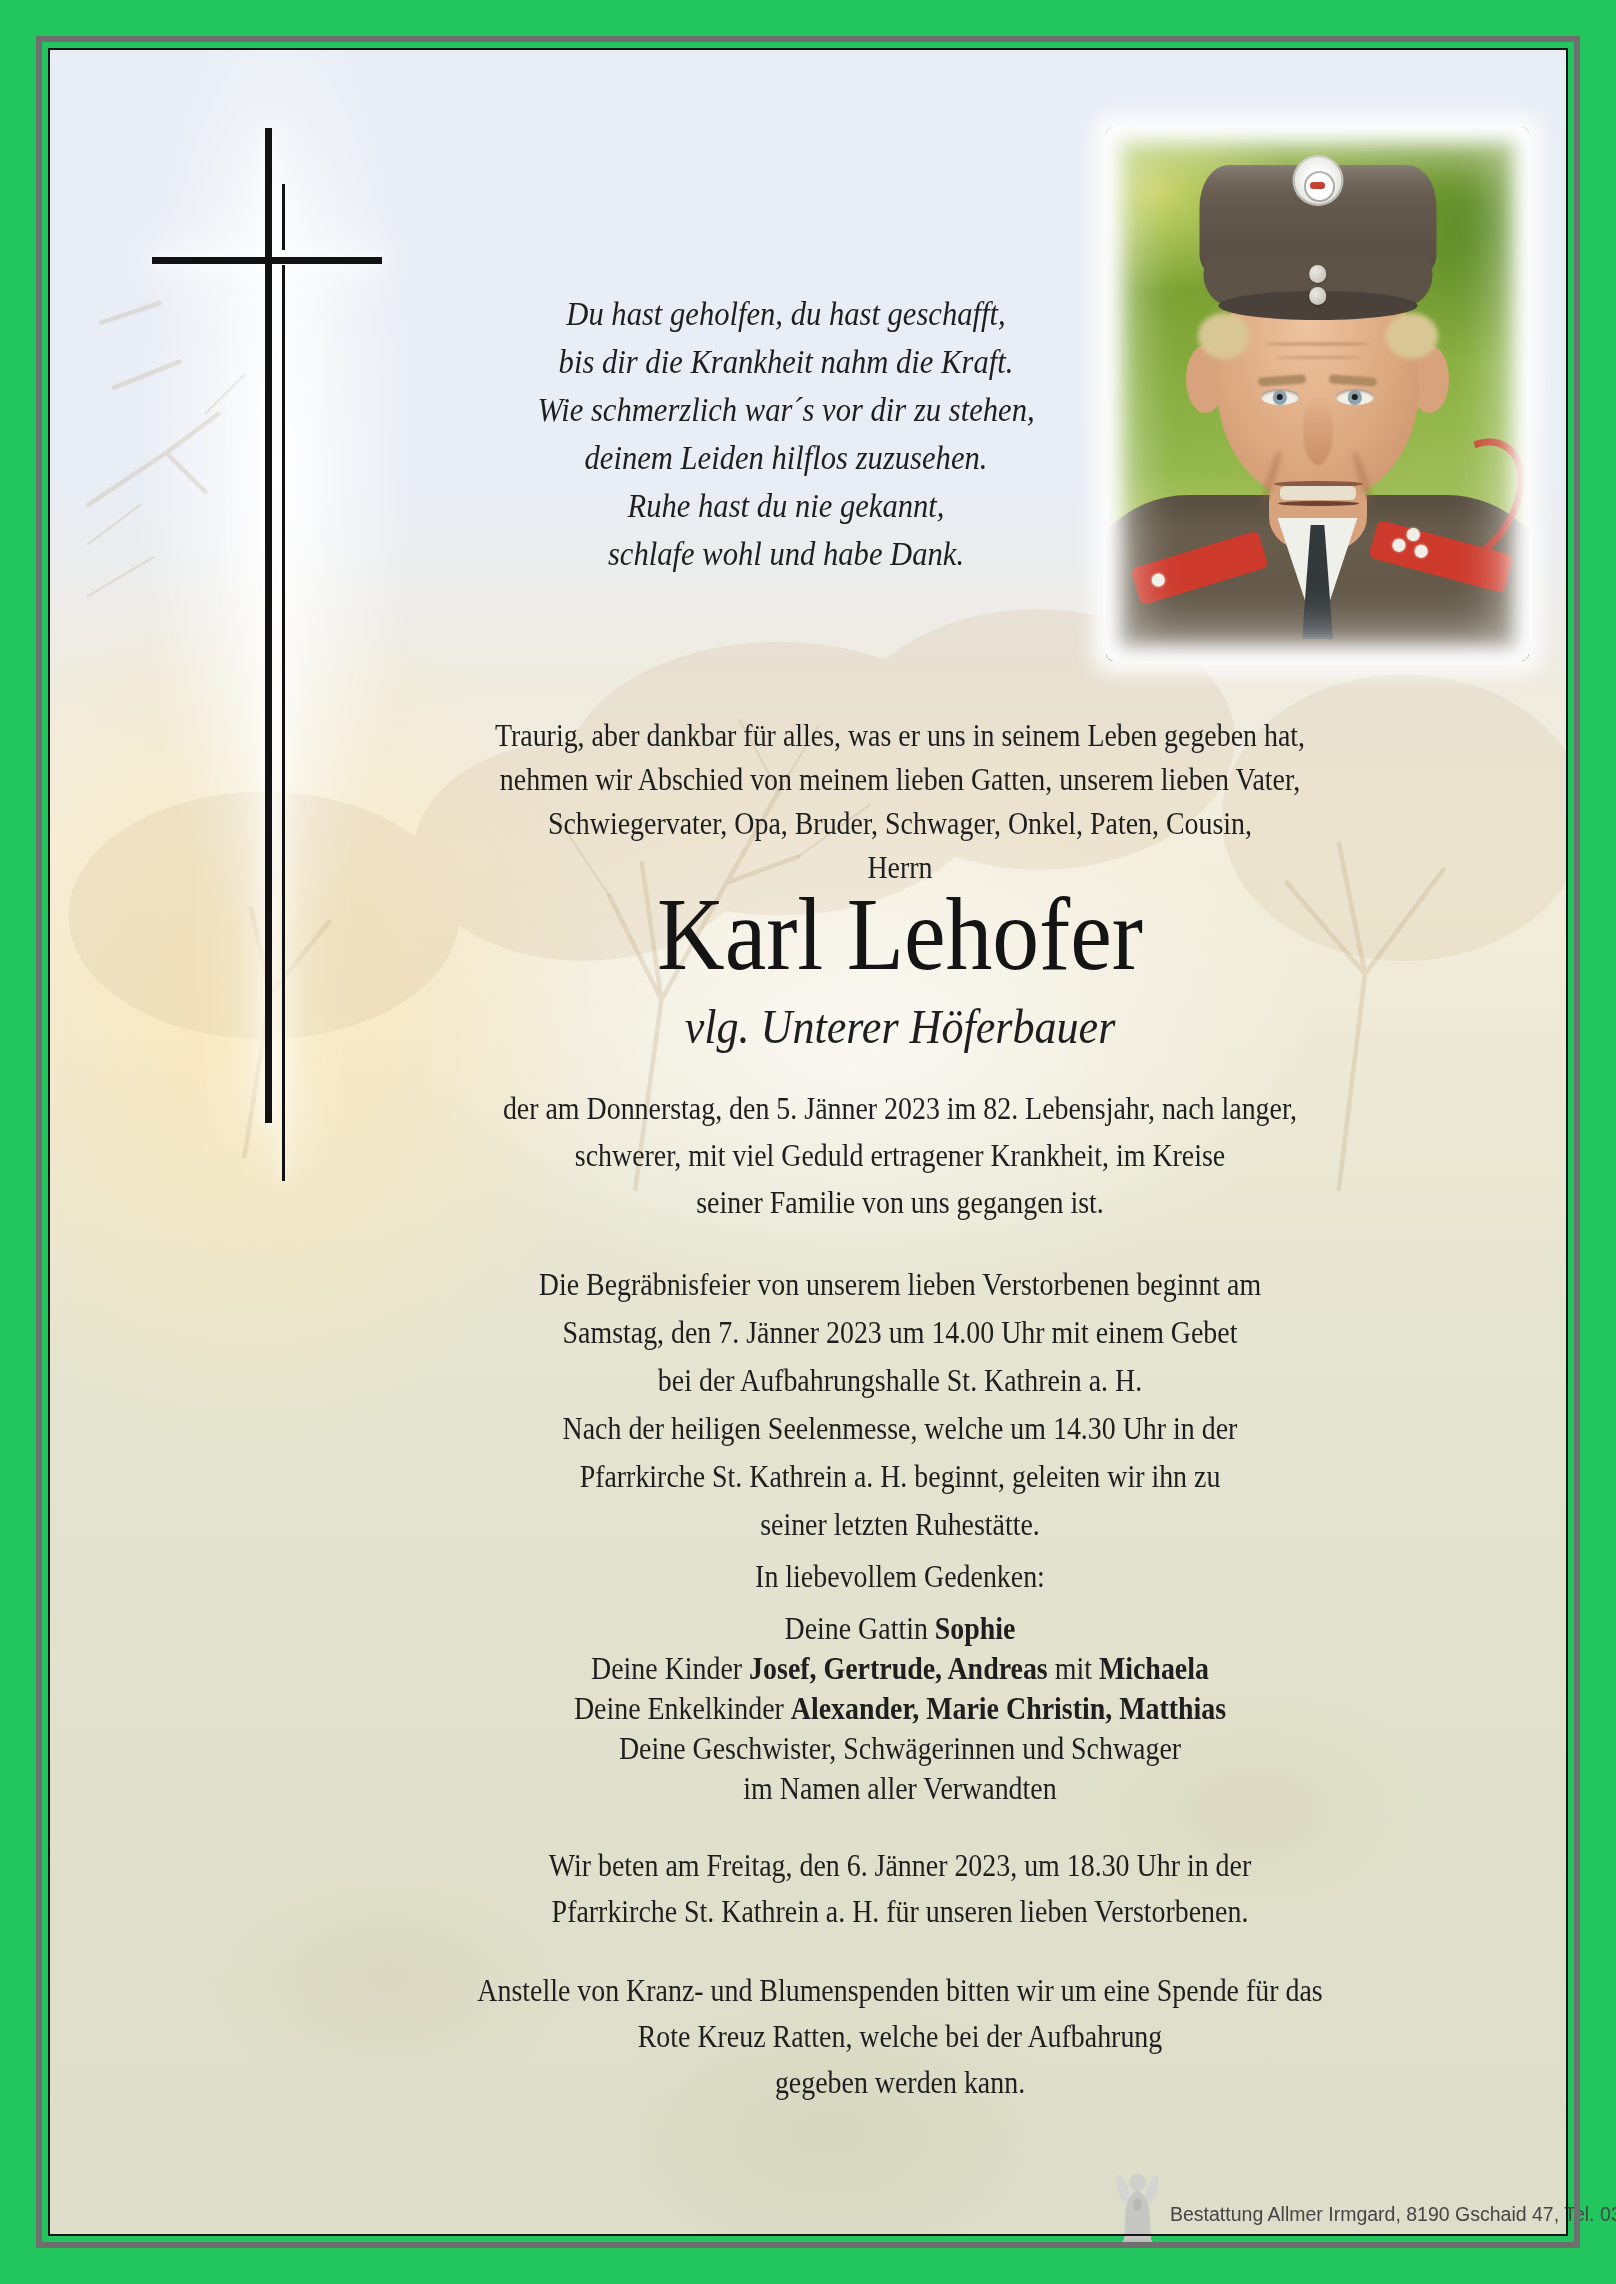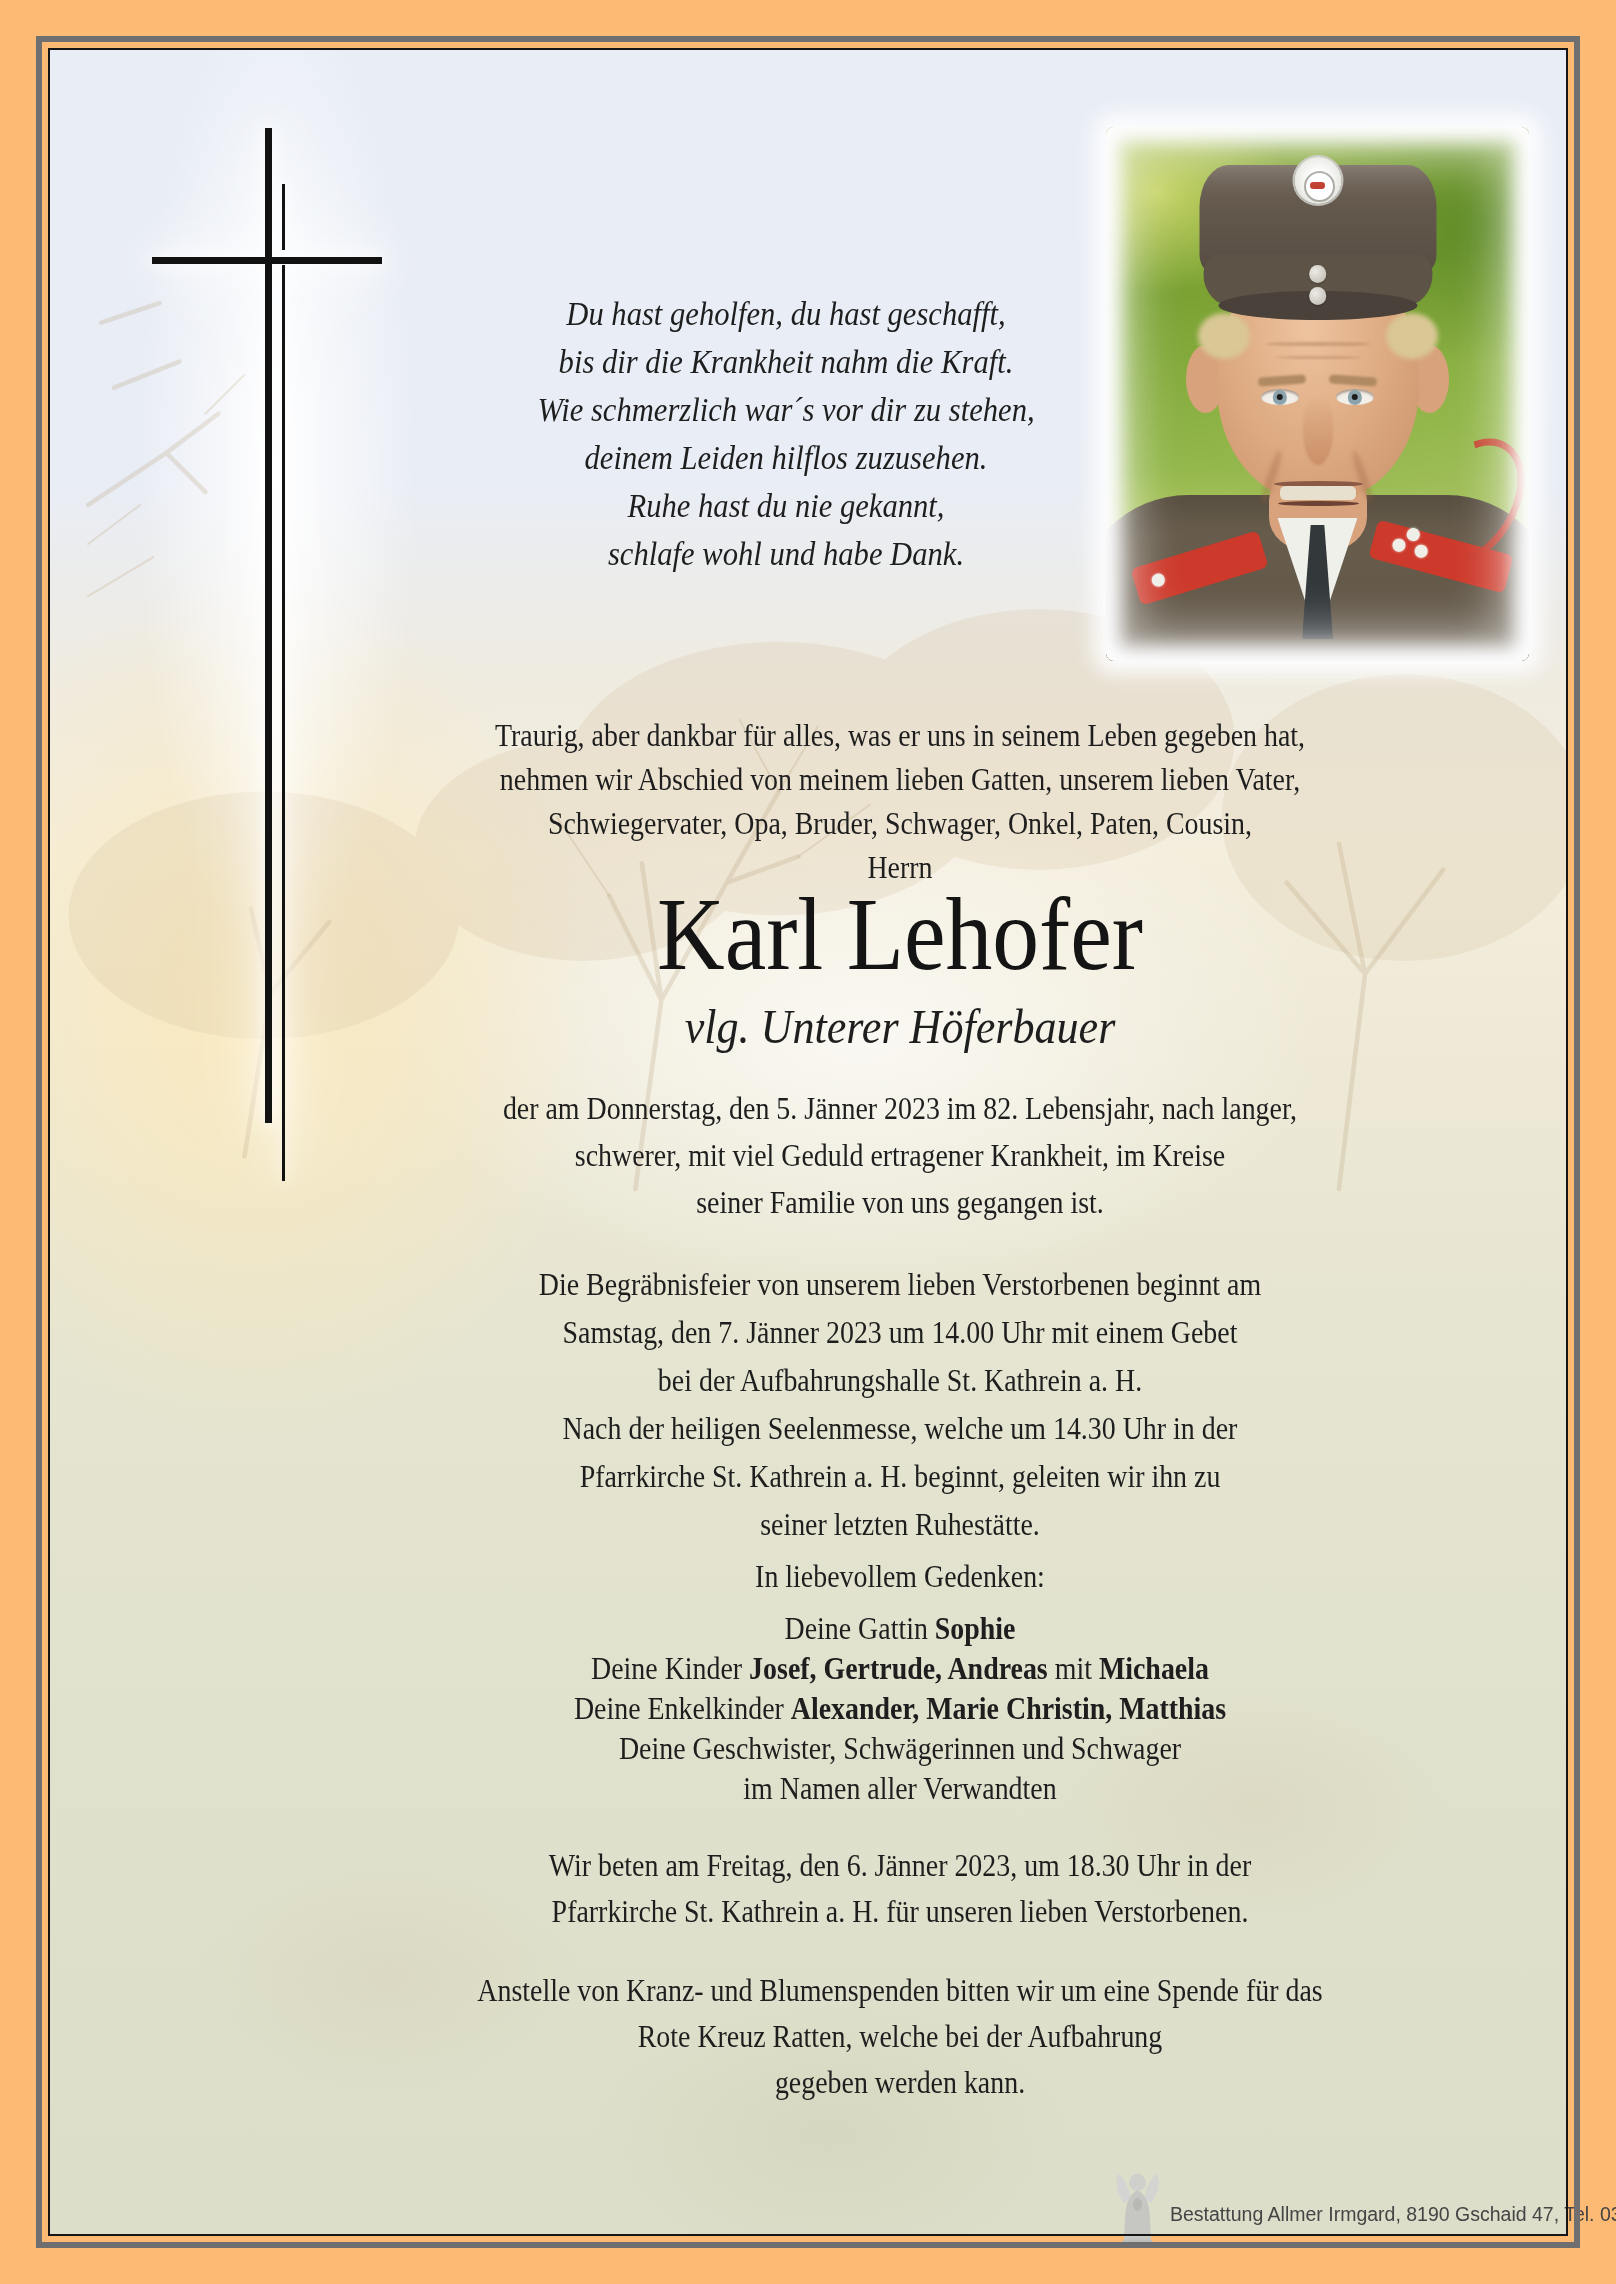--- a/index.html
+++ b/index.html
@@ -1,16 +1,16 @@
 <!DOCTYPE html>
 <html lang="de" style="font-size:10.4px"><head>
 <meta charset="utf-8">
 <style>
   html,body{margin:0;padding:0;background:#ffffff;}
-  .page{position:relative;width:1616px;height:2284px;background:#fdba74;overflow:hidden;
+  .page{position:relative;width:1616px;height:2284px;background:#22c55e;overflow:hidden;
         font-family:"Liberation Serif",serif;}
   
   .frame-gray{position:absolute;inset:36px;border:6.5px solid #6f6f6f;z-index:9;pointer-events:none;}
   .frame-black{position:absolute;inset:48px;border:2px solid #151515;z-index:9;pointer-events:none;}
   
   .bg{position:absolute;inset:49px;overflow:hidden;z-index:0;
     background:
       radial-gradient(ellipse 195px 684px at 228px 423px, rgba(255,255,255,.95), rgba(255,255,255,0) 72%),
       radial-gradient(ellipse 495px 619px at 202px 964px, rgba(252,233,185,.85), rgba(252,233,185,0) 70%),
       radial-gradient(ellipse 638px 365px at 814px 990px, rgba(255,255,255,.7), rgba(255,255,255,0) 72%),

